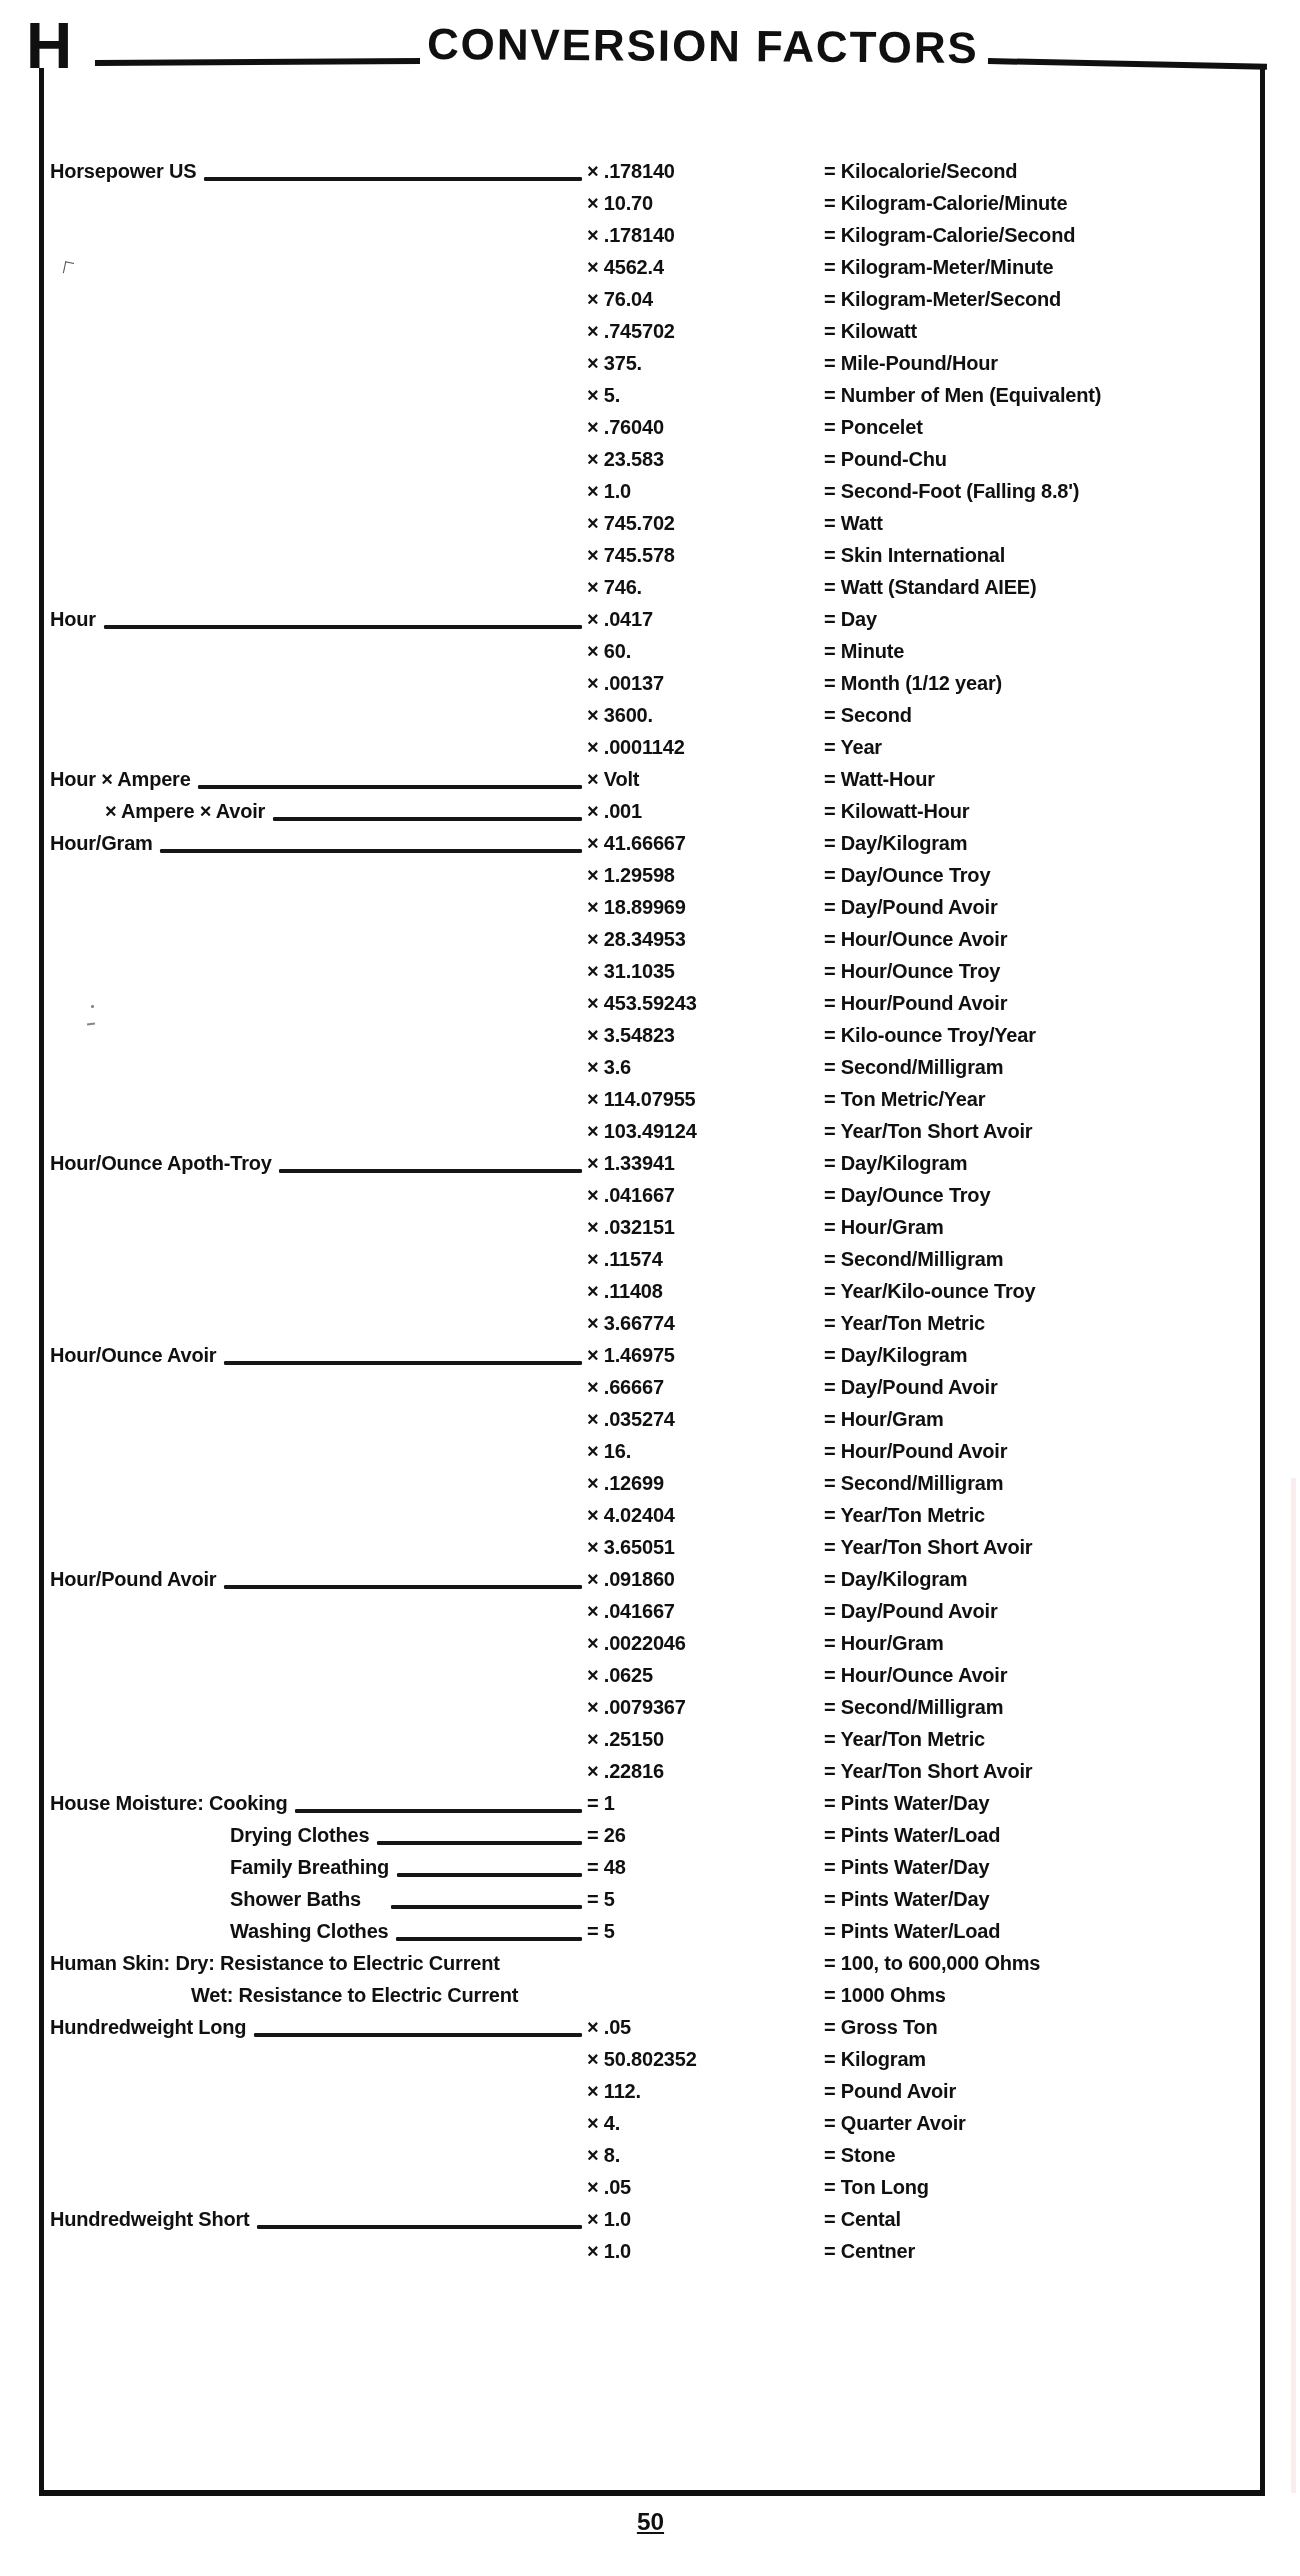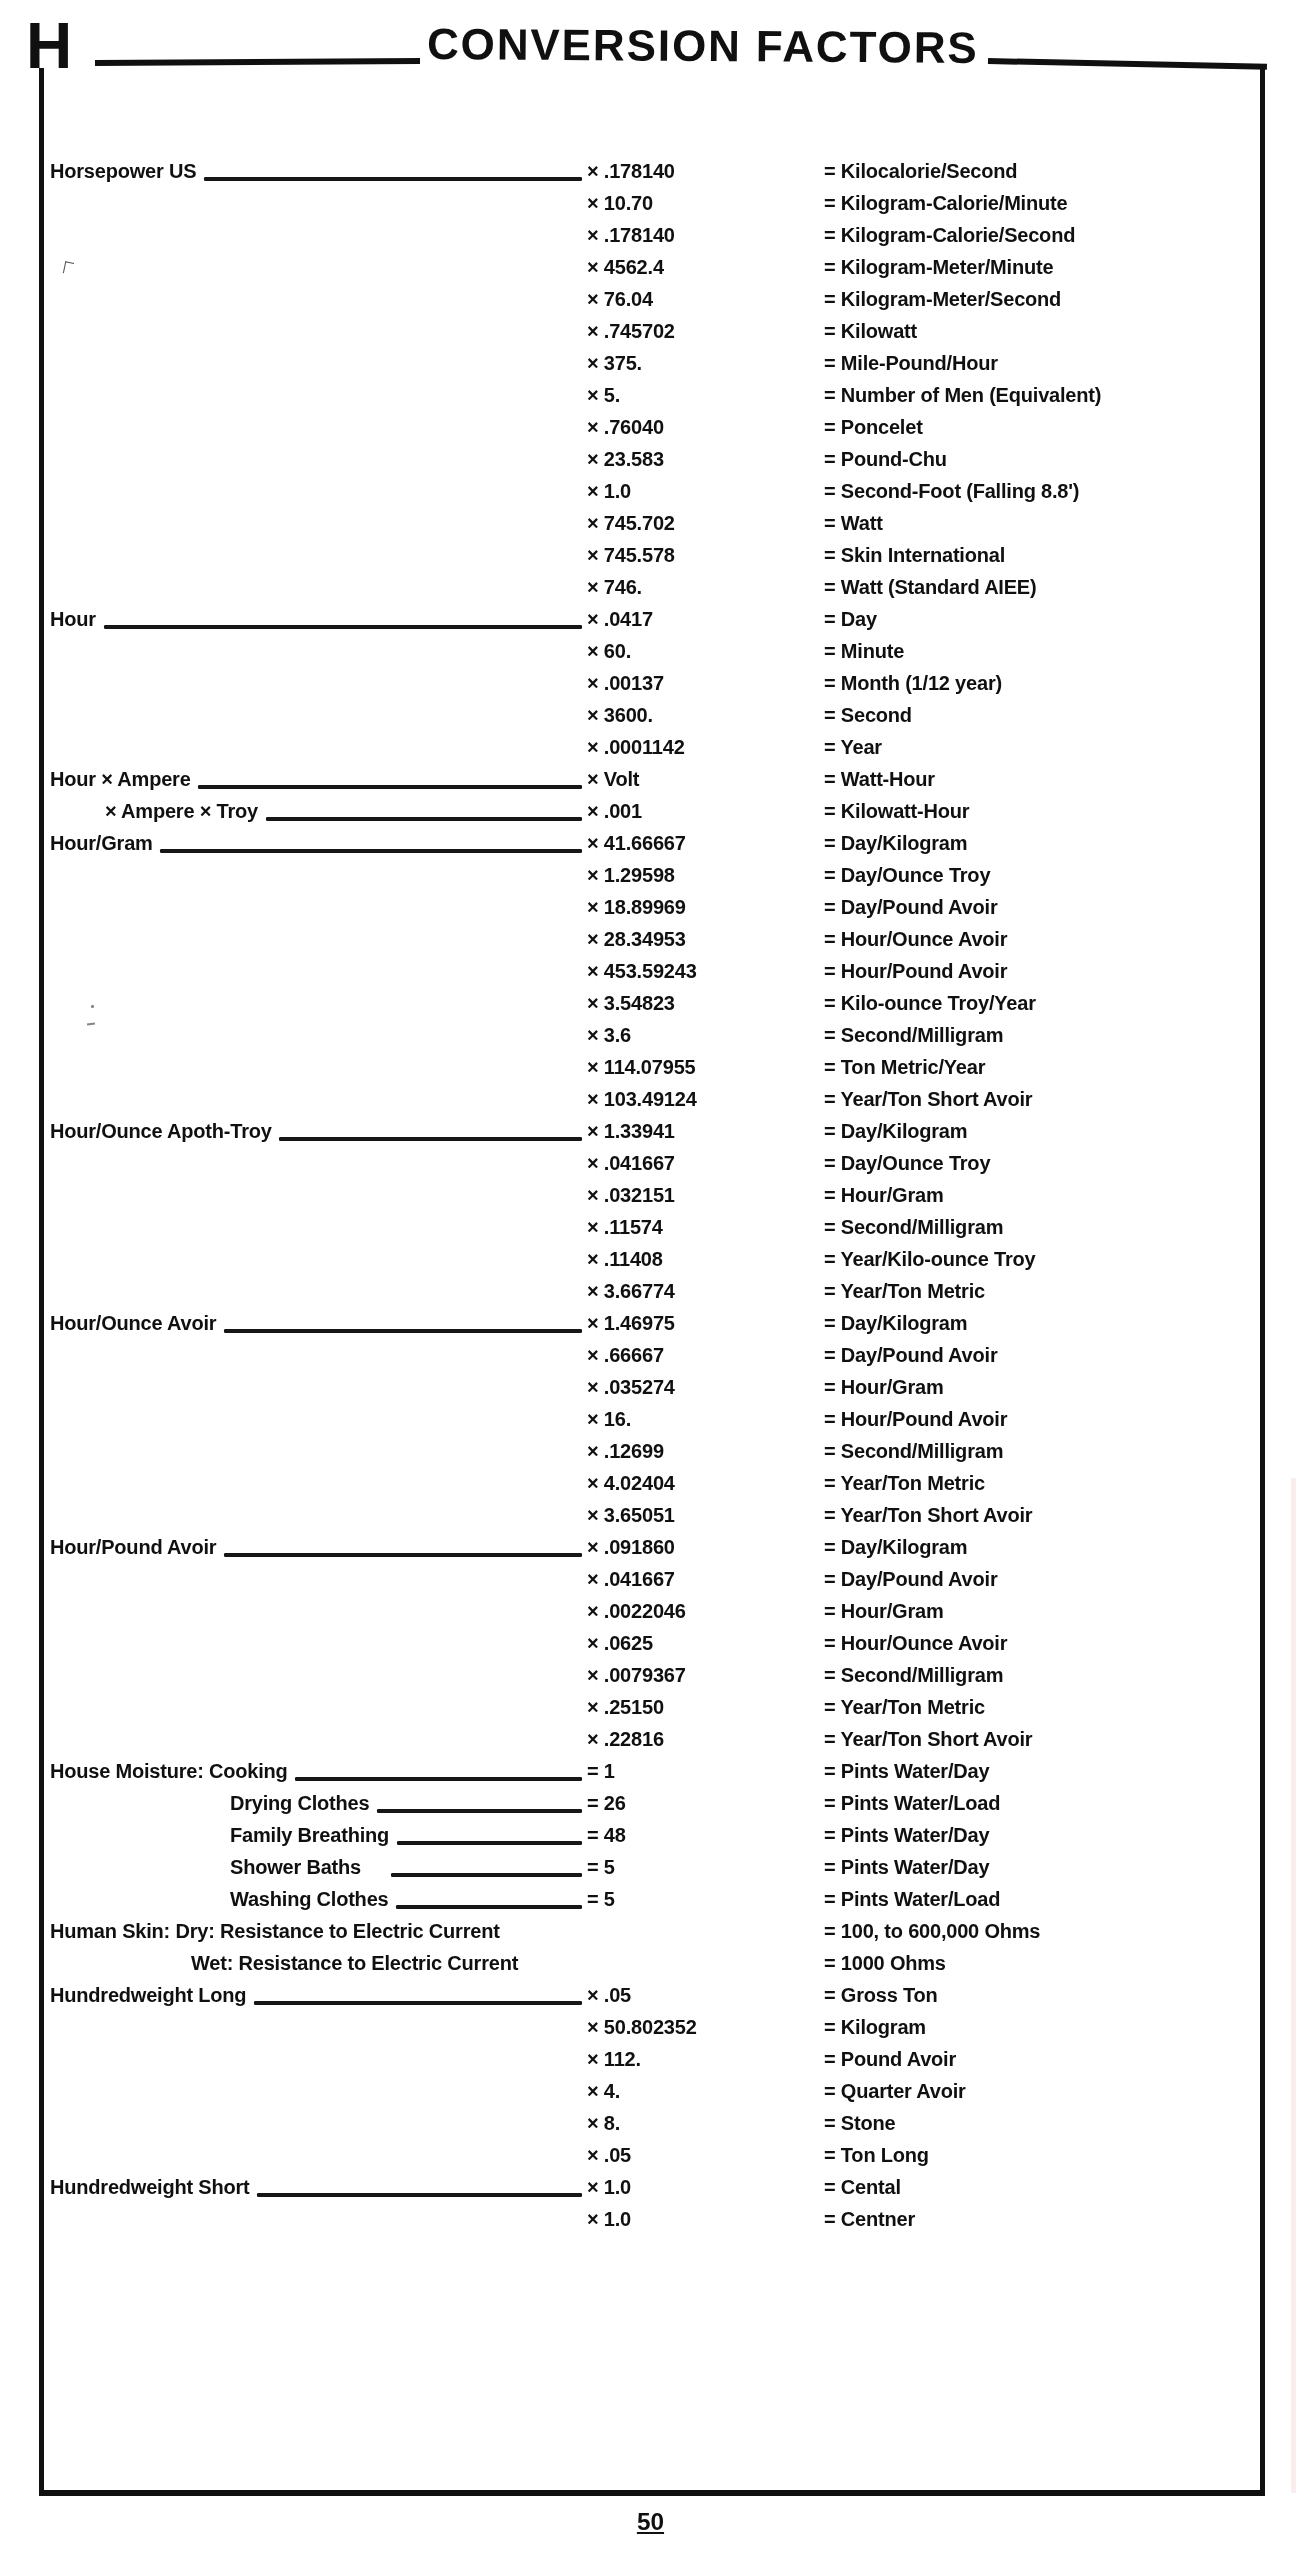--- a/index.html
+++ b/index.html
@@ -228,21 +228,21 @@
     <div class="row">
     <div class="c-label">
       <span class="lbl">Hour × Ampere</span>
       <span class="leader"></span>
     </div>
     <div class="c-value">× Volt</div>
     <div class="c-result">= Watt-Hour</div>
   </div>
     <div class="row">
     <div class="c-label" style="padding-left: 55px;">
-      <span class="lbl">× Ampere × Troy</span>
+      <span class="lbl">× Ampere × Avoir</span>
       <span class="leader"></span>
     </div>
     <div class="c-value">× .001</div>
     <div class="c-result">= Kilowatt-Hour</div>
   </div>
     <div class="row">
     <div class="c-label">
       <span class="lbl">Hour/Gram</span>
       <span class="leader"></span>
     </div>
@@ -265,20 +265,28 @@
     <div class="c-value">× 18.89969</div>
     <div class="c-result">= Day/Pound Avoir</div>
   </div>
     <div class="row">
     <div class="c-label">
       <span class="lbl"></span>
 
     </div>
     <div class="c-value">× 28.34953</div>
     <div class="c-result">= Hour/Ounce Avoir</div>
+  </div>
+    <div class="row">
+    <div class="c-label">
+      <span class="lbl"></span>
+
+    </div>
+    <div class="c-value">× 31.1035</div>
+    <div class="c-result">= Hour/Ounce Troy</div>
   </div>
     <div class="row">
     <div class="c-label">
       <span class="lbl"></span>
 
     </div>
     <div class="c-value">× 453.59243</div>
     <div class="c-result">= Hour/Pound Avoir</div>
   </div>
     <div class="row">

